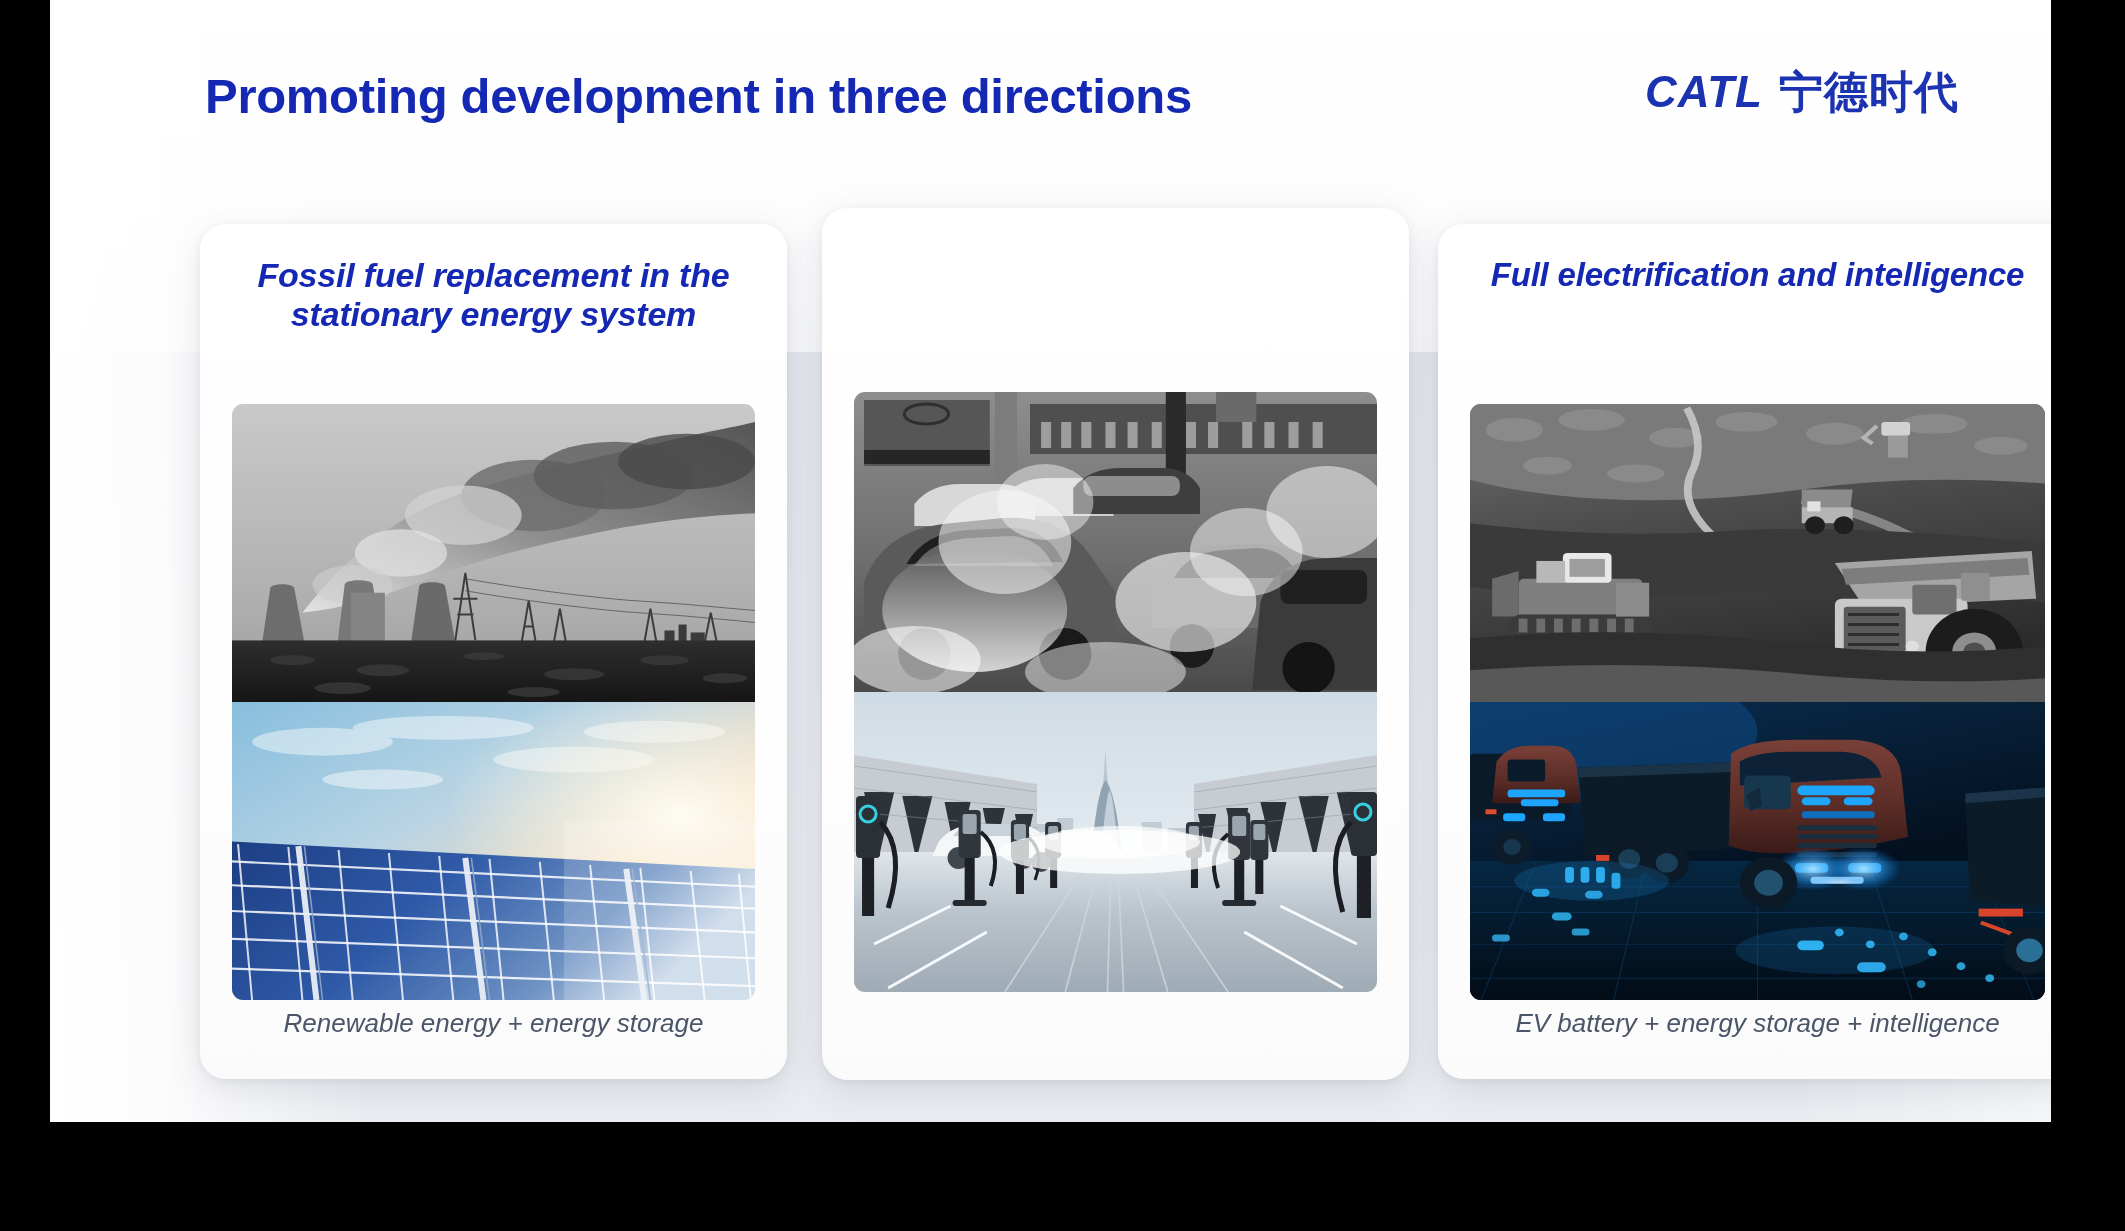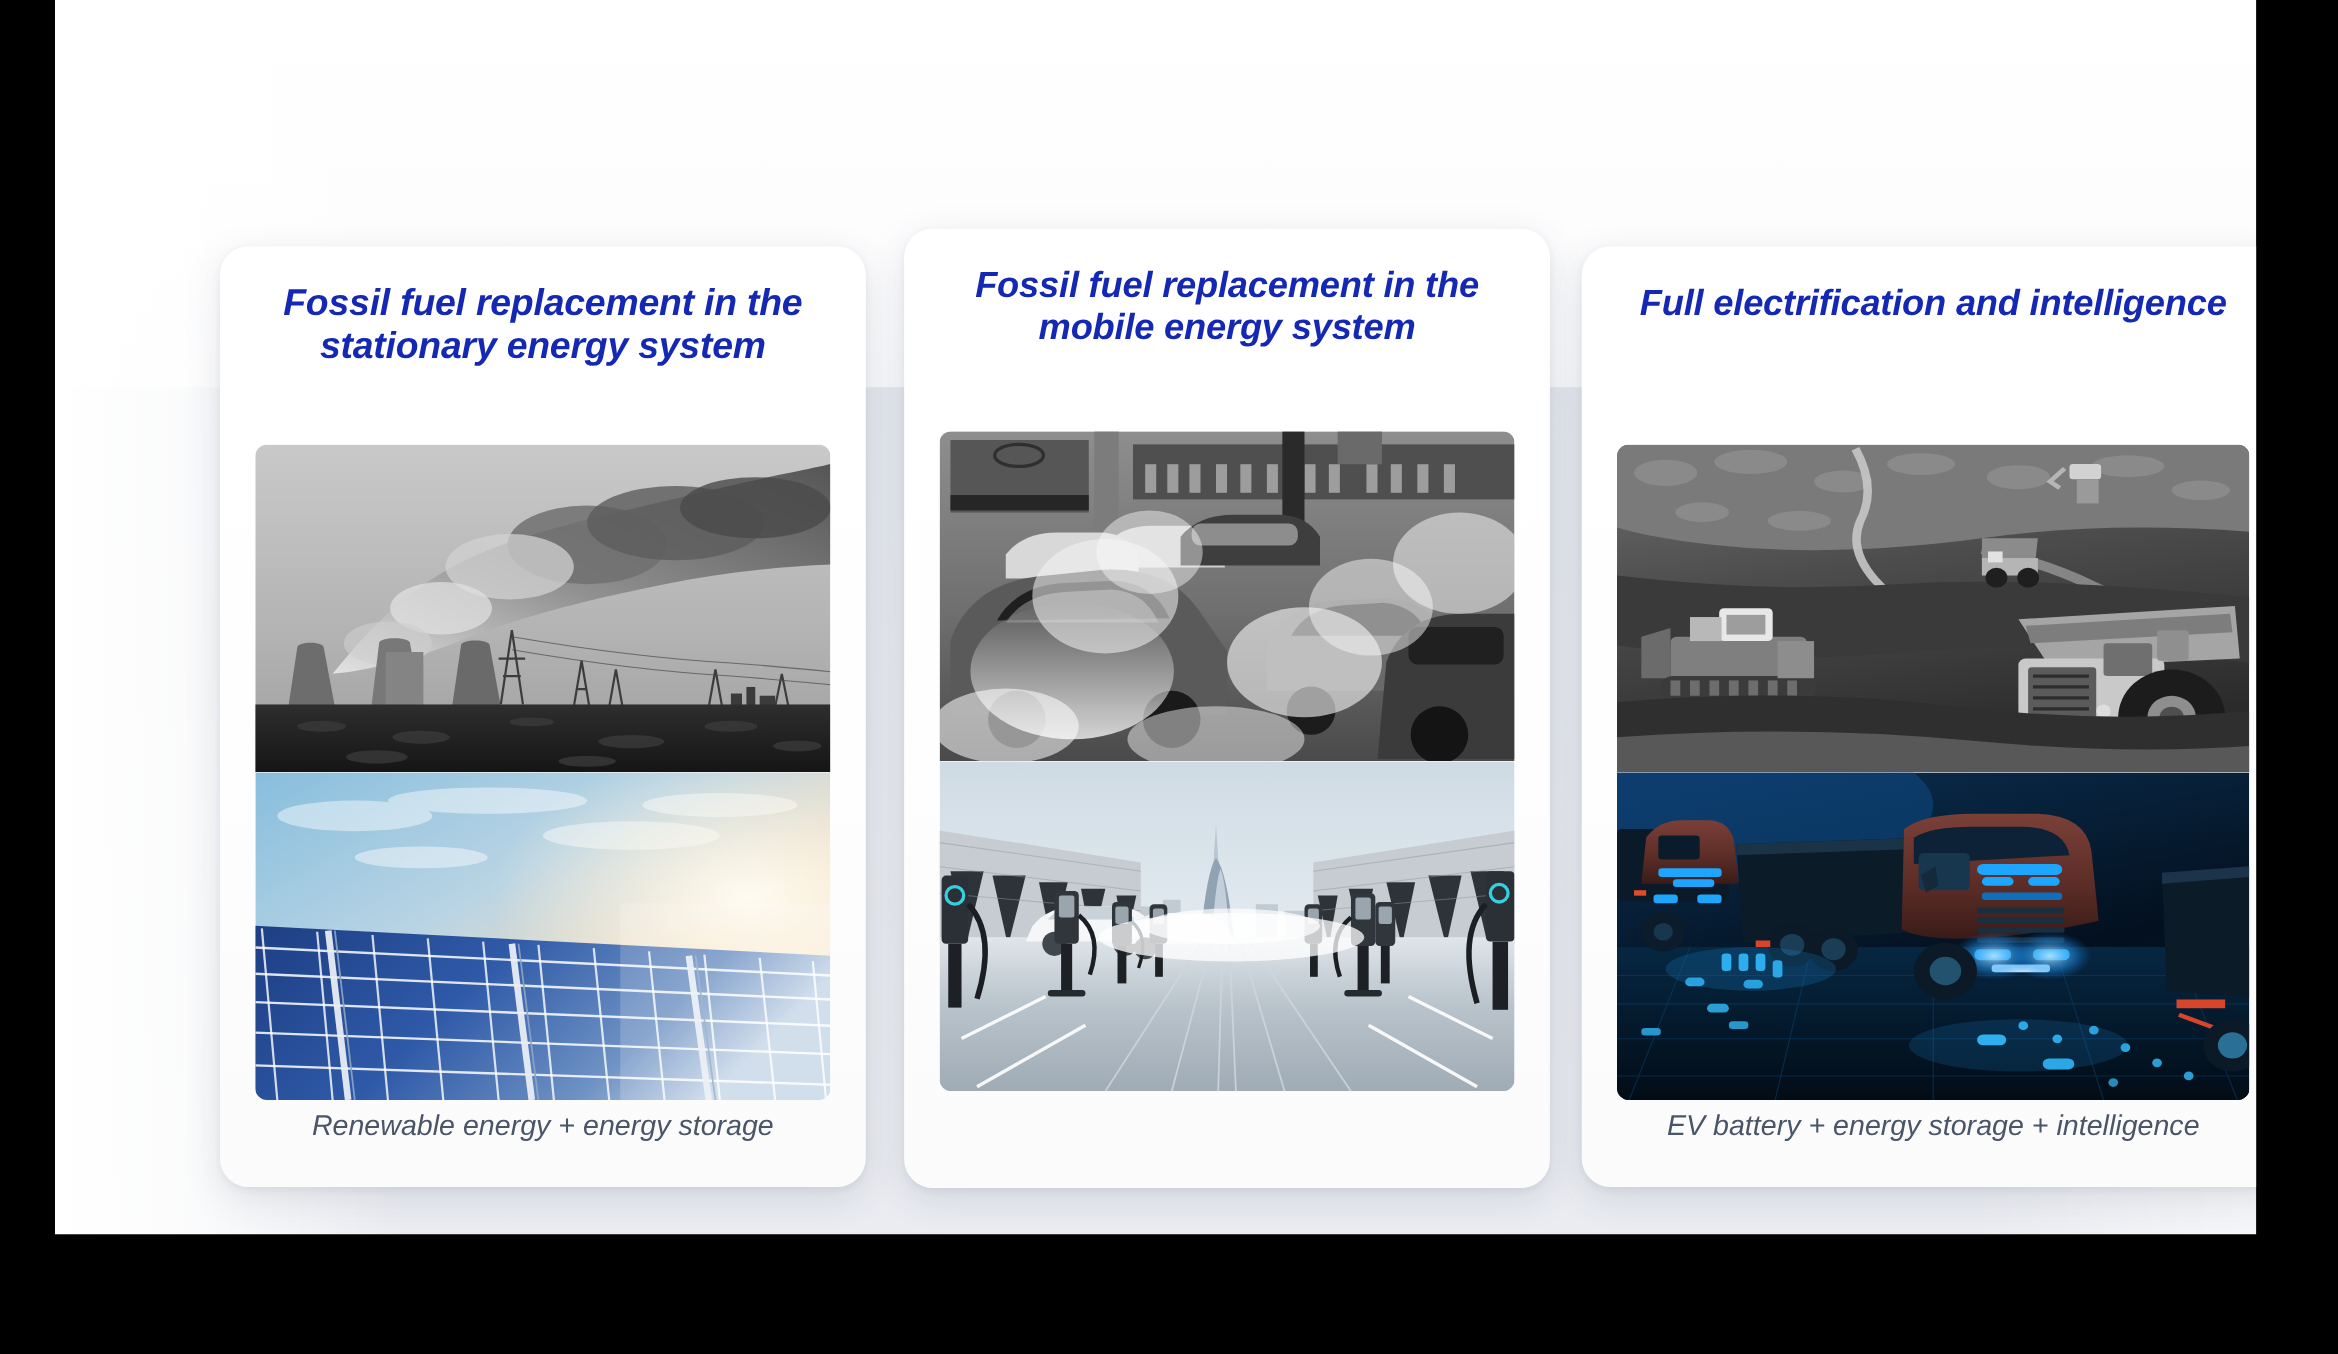--- a/index.html
+++ b/index.html
@@ -88,20 +88,27 @@
 </style>
 </head>
 <body>
 
 <div id="slide">
   <div class="bg-top"></div>
   <div class="bg-bottom"></div>
   <div class="bg-left-fade"></div>
   <div class="bg-right-fade"></div>
 
+  <div class="header">
+    <div class="page-title">Promoting development in three directions</div>
+    <div class="logo">
+      <span class="logo-catl">CATL</span>
+      <span class="logo-cn">宁德时代</span>
+    </div>
+  </div>
 
   <div class="cards">
 
     <div class="card" id="card-1">
       <div class="card-title">Fossil fuel replacement in the stationary energy system</div>
 
       <div class="img-wrap img-top">
         <svg class="art" viewBox="0 0 520 300" preserveAspectRatio="none">
           <defs>
             <linearGradient id="c1sky" x1="0" y1="0" x2="0" y2="1">
@@ -234,21 +241,20 @@
 
             <rect x="330" y="120" width="200" height="180" fill="#ffffff" opacity="0.18"></rect>
           </g>
         </svg>
       </div>
 
       <div class="caption">Renewable energy + energy storage</div>
     </div>
 
     <div class="card" id="card-2">
-      <div class="card-title">Fossil fuel replacement in the mobile energy system</div>
 
       <div class="img-wrap img-top">
         <svg class="art" viewBox="0 0 520 300" preserveAspectRatio="none">
           <defs>
             <linearGradient id="c2bg" x1="0" y1="0" x2="0" y2="1">
               <stop offset="0%" stop-color="#8e8e8e"></stop>
                 <stop offset="55%" stop-color="#6f6f6f"></stop>
               <stop offset="100%" stop-color="#4a4a4a"></stop>
             </linearGradient>
             <linearGradient id="c2fume" x1="0" y1="1" x2="0" y2="0">

